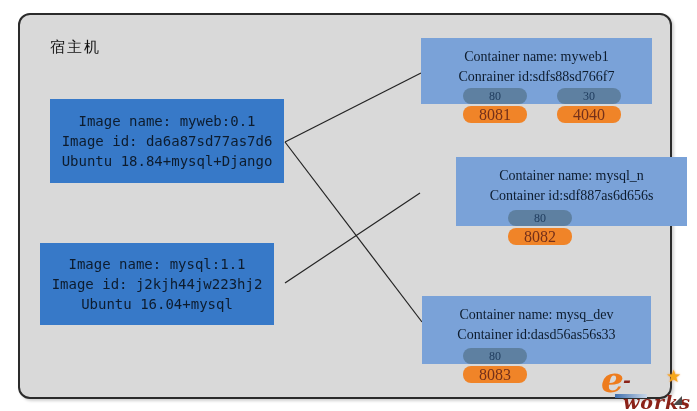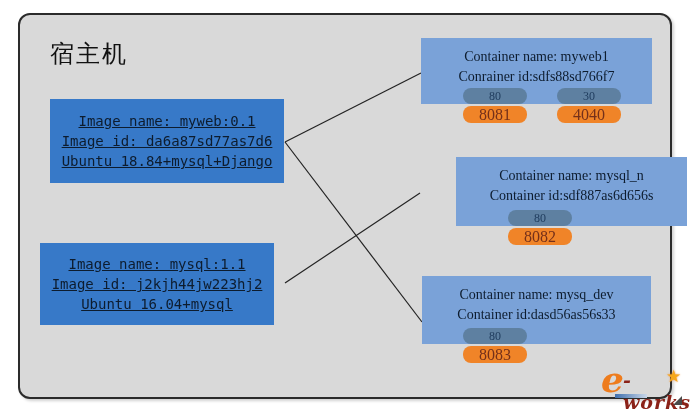--- a/index.html
+++ b/index.html
@@ -11,46 +11,46 @@
     position:absolute; left:18px; top:13px; width:654px; height:386px;
     background:var(--canvas-bg,#d9d9d9);
     border:2px solid var(--frame-border,#2b2b2b);
     border-radius:12px;
     box-shadow:2px 2px 3px rgba(0,0,0,0.18);
   }
 
   .host-title {
     position:absolute; left:50px; top:38px;
     font-family:"DejaVu Serif","Liberation Serif",serif;
-    font-size:24px; color:#111; letter-spacing:2px;
+    font-size:15px; color:#111; letter-spacing:2px;
   }
 
   .connectors { position:absolute; left:0; top:0; pointer-events:none; }
 
   .image-box {
     position:absolute; width:234px;
     background:var(--image-box-bg,#3779c8);
     color:var(--box-text,#0d1c2e);
     display:flex; flex-direction:column; justify-content:center; align-items:center;
-    font-size:14px; line-height:20px; text-align:center;text-decoration:underline;
+    font-size:14px; line-height:20px; text-align:center;
   }
   .image-box.one { left:50px; top:99px;  height:84px; }
   .image-box.two { left:40px; top:243px; height:82px; }
 
   .container-box {
     position:absolute; width:231px;
     background:var(--container-box-bg,#7aa2d8);
     color:var(--box-text,#0d1c2e);
     font-size:14px; line-height:20px; text-align:center;
     padding-top:9px;
     font-family:Liberation Serif, serif;
   }
   .container-box.c1 { left:421px; top:38px;  height:66px; }
   .container-box.c2 { left:420px; top:157px; height:69px;margin-left:36px; }
-  .container-box.c3 { left:422px; top:276px; height:68px; width:229px; }
+  .container-box.c3 { left:422px; top:296px; height:68px; width:229px; }
 
   .port-pair { position:absolute; bottom:-19px; width:64px; }
   .port-inner {
     height:16px; border-radius:8px; margin-bottom:2px;
     background:var(--inner-port-bg,#5e80a1);
     color:var(--inner-port-text,#1e3a5c);
     font-size:12px; line-height:16px; text-align:center;
   }
   .port-host {
     height:17px; border-radius:8px;

